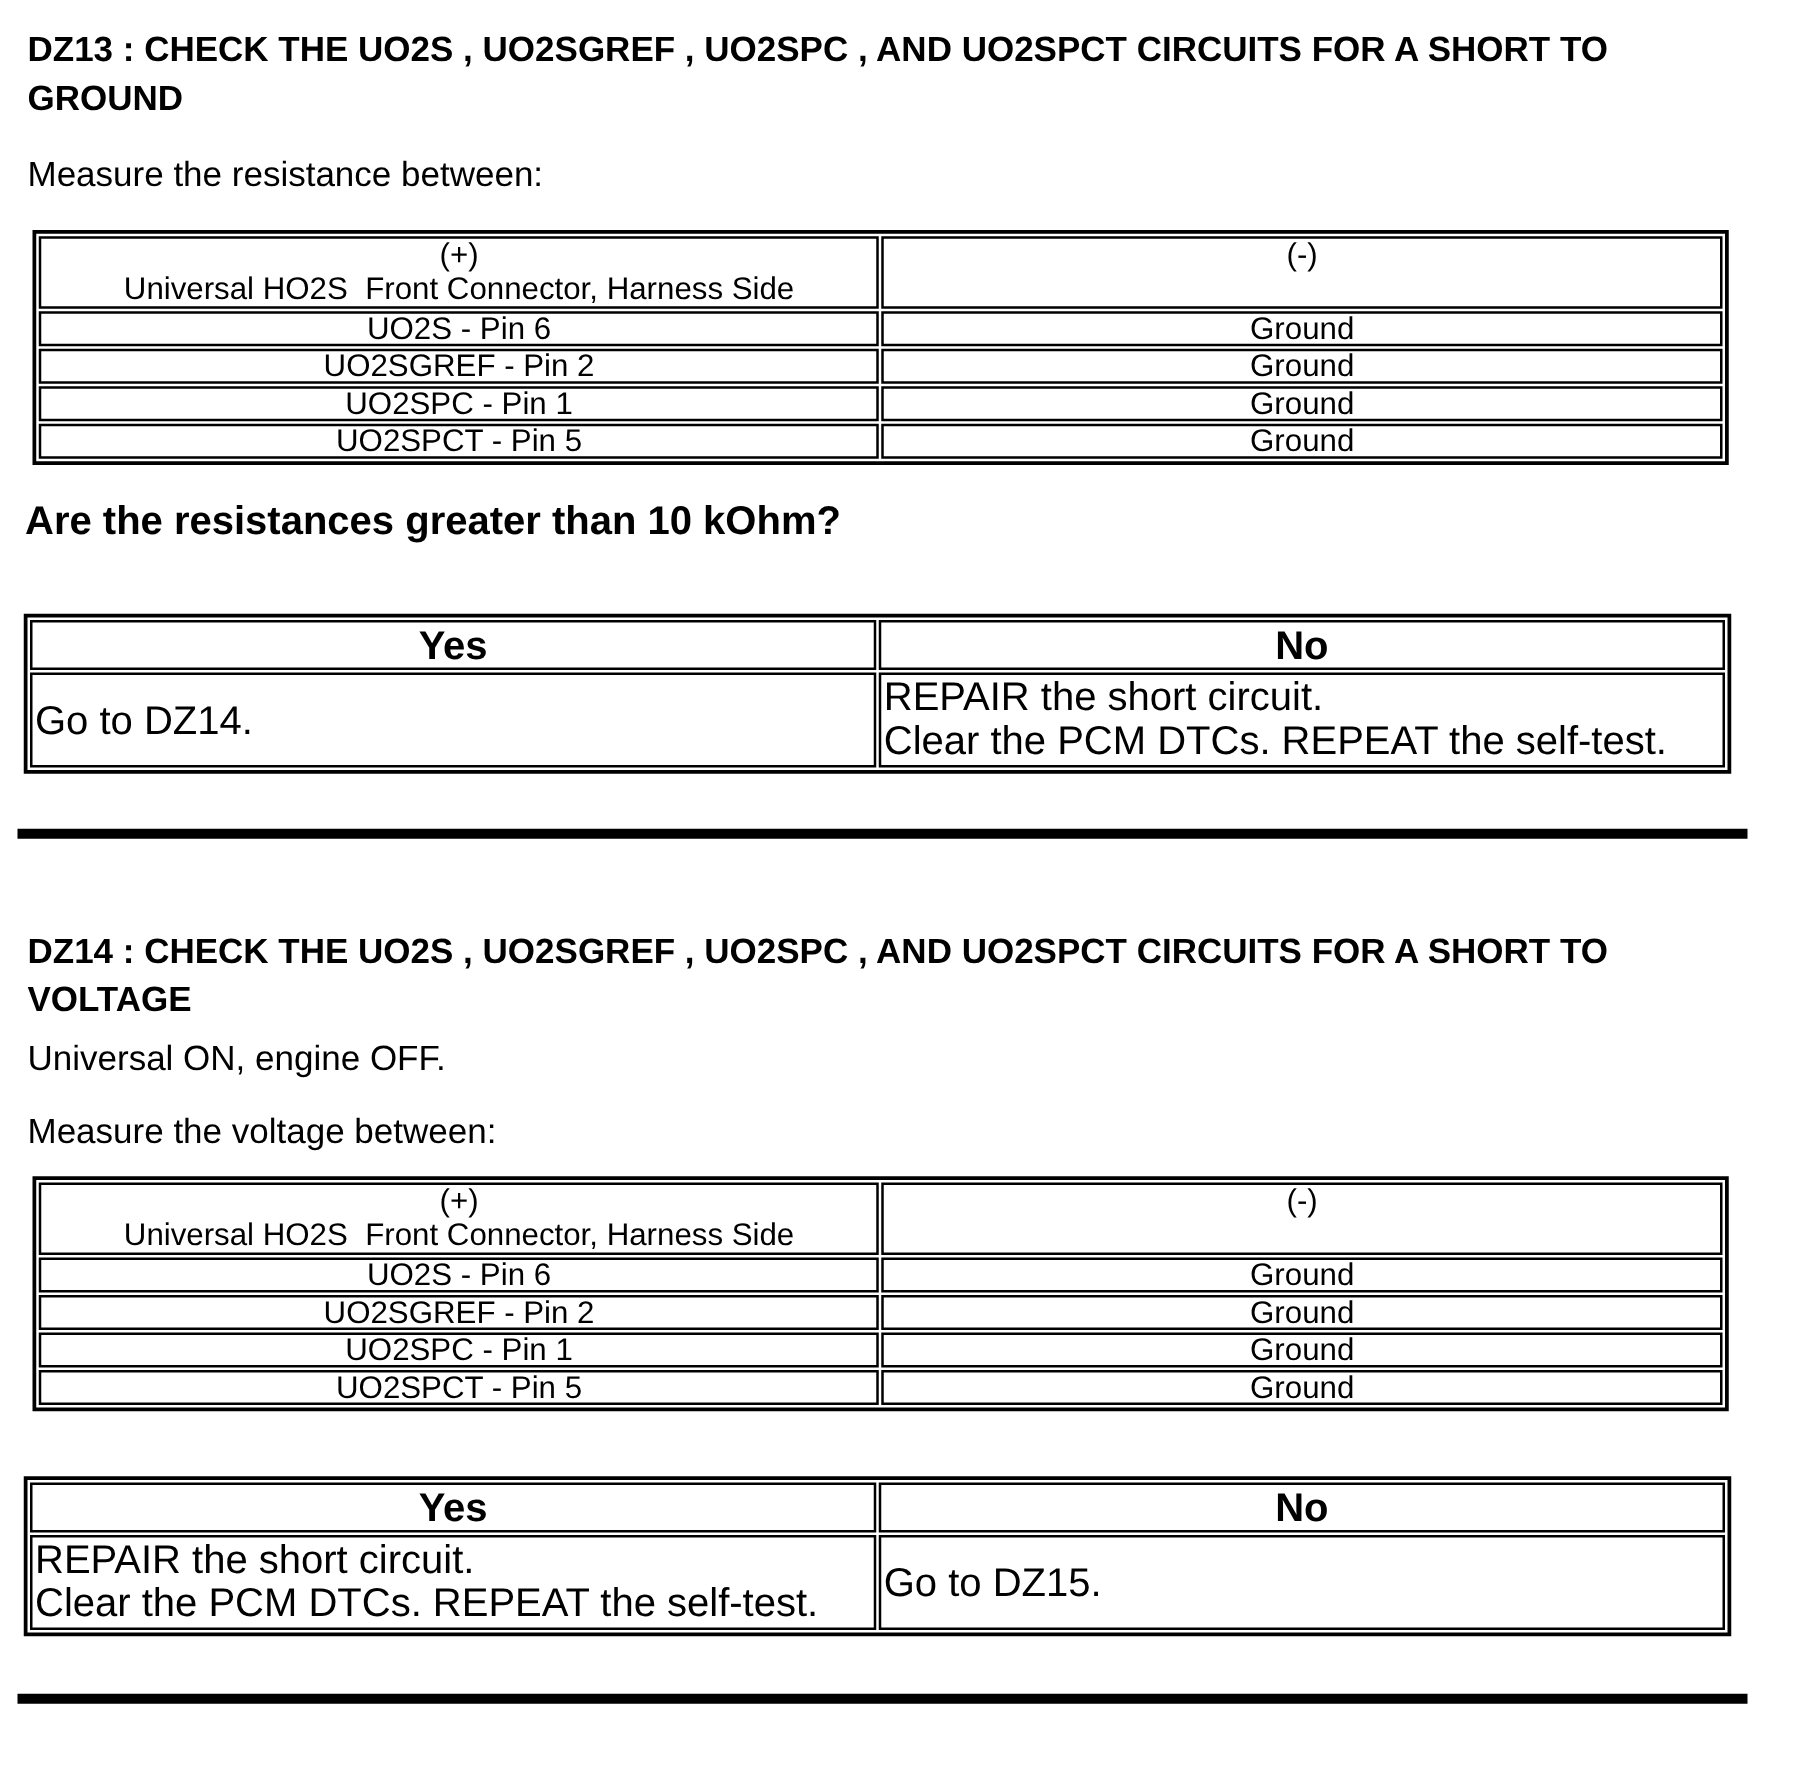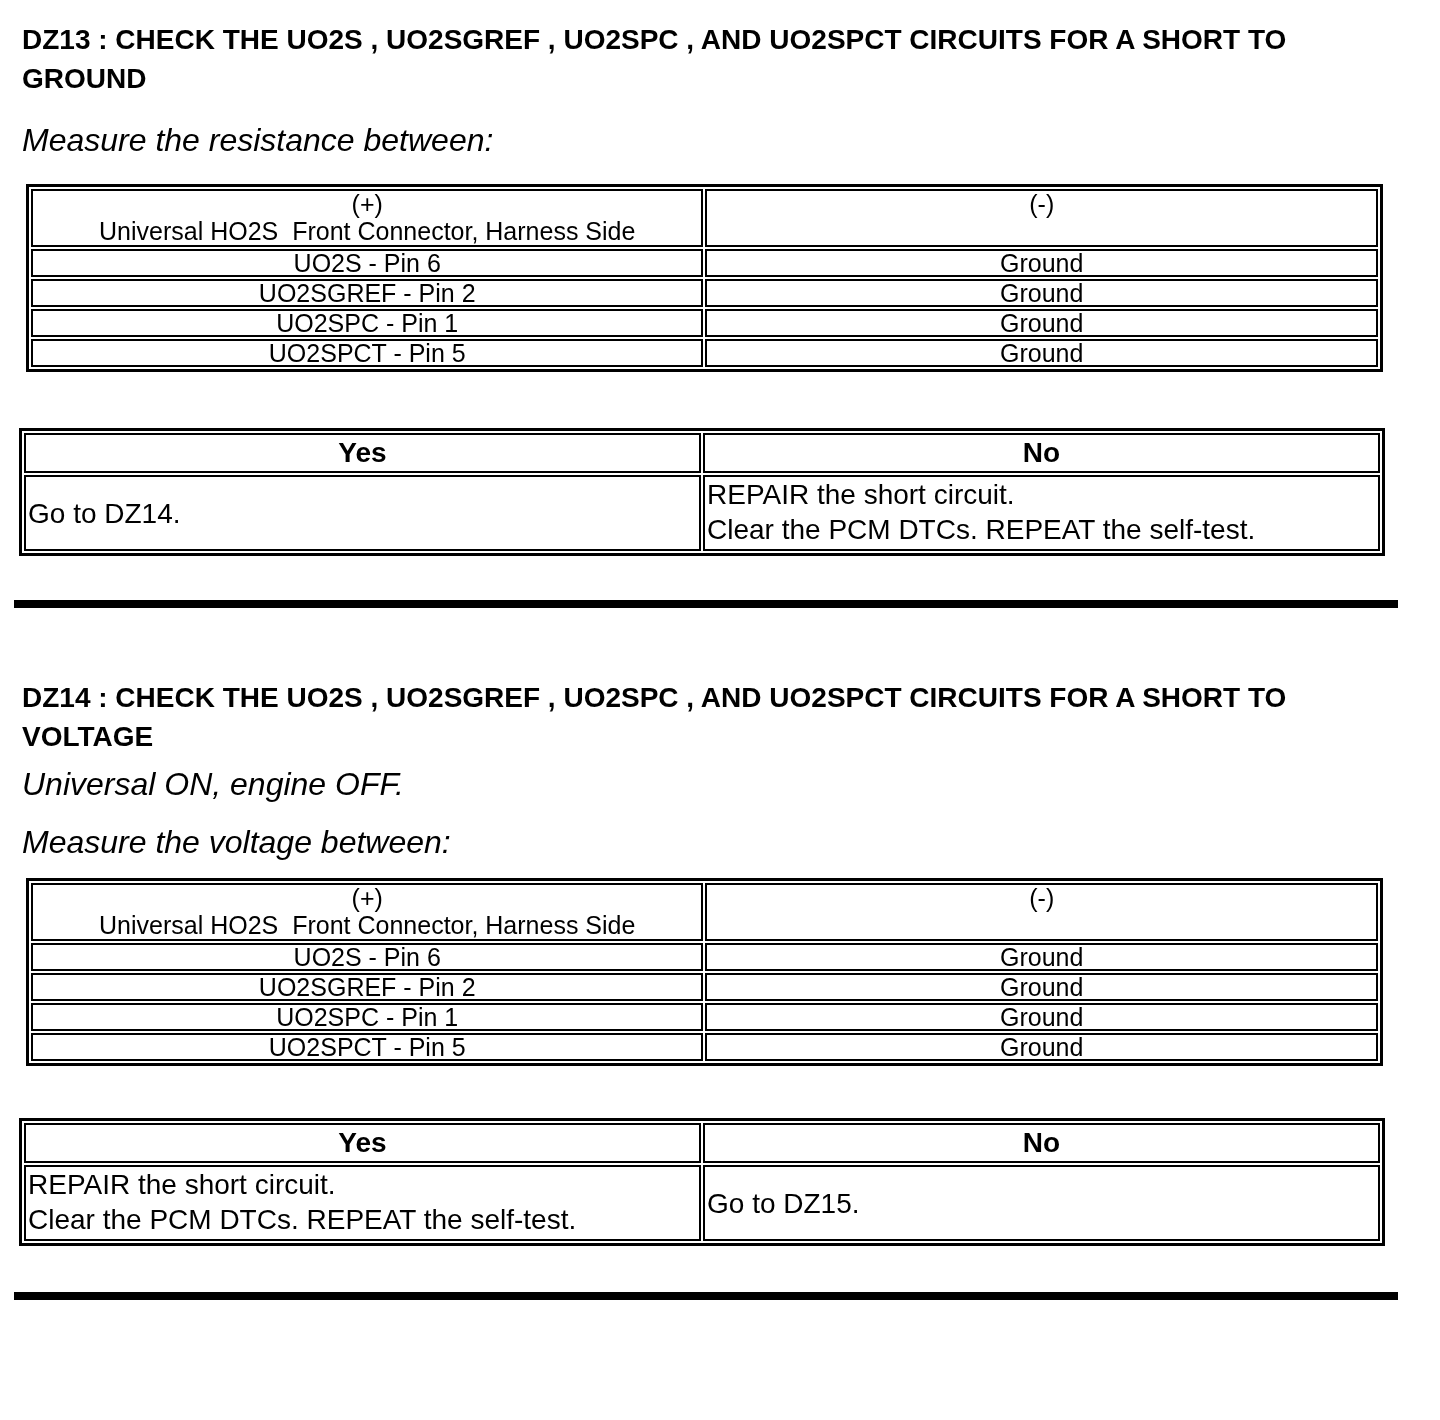--- a/index.html
+++ b/index.html
@@ -17,24 +17,23 @@
   .heading {
     font-weight: bold;
     font-size: 28px;
     line-height: 39px;
     margin: 4px 0 0 22px;
     max-width: 1320px;
   }
   .sec2 .heading { margin-top: 70px; }
 
   .body-line {
-    font-size: 32px;
+    font-size: 28px;
     line-height: 36px;
     margin: 24px 0 0 22px;
-    font-style: italic;
   }
   .sec2 .ignition-line { margin-top: 10px; }
   .sec2 .measure-line  { margin-top: 22px; }
 
   table { table-layout: fixed; }
 
   .pin-table {
     border-collapse: separate;
     border-spacing: 2px;
     border: 3px solid #000;
@@ -62,21 +61,21 @@
     margin: 26px 0 0 20px;
   }
   .sec2 .question { margin-top: 24px; }
 
   .yn-table {
     border-collapse: separate;
     border-spacing: 2px;
     border: 3px solid #000;
     margin: 56px 0 0 19px;
     width: 1366px;
-    font-size: 28px;
+    font-size: 32px;
   }
   .sec2 .yn-table { margin-top: 52px; }
   .yn-table th {
     border: 2px solid #000;
     font-weight: bold;
     height: 36px;
     line-height: 36px;
     text-align: center;
     vertical-align: middle;
     padding: 0;
@@ -133,20 +132,21 @@
           <td>UO2SPC - Pin 1</td>
           <td>Ground</td>
         </tr>
         <tr>
           <td>UO2SPCT - Pin 5</td>
           <td>Ground</td>
         </tr>
       </tbody>
     </table>
 
+    <p class="question">Are the resistances greater than 10 kOhm?</p>
 
     <table class="yn-table">
       <tbody>
         <tr>
           <th class="yn-col">Yes</th>
           <th class="yn-col">No</th>
         </tr>
         <tr>
           <td class="cell-center">
             <div>Go to DZ14.</div>

